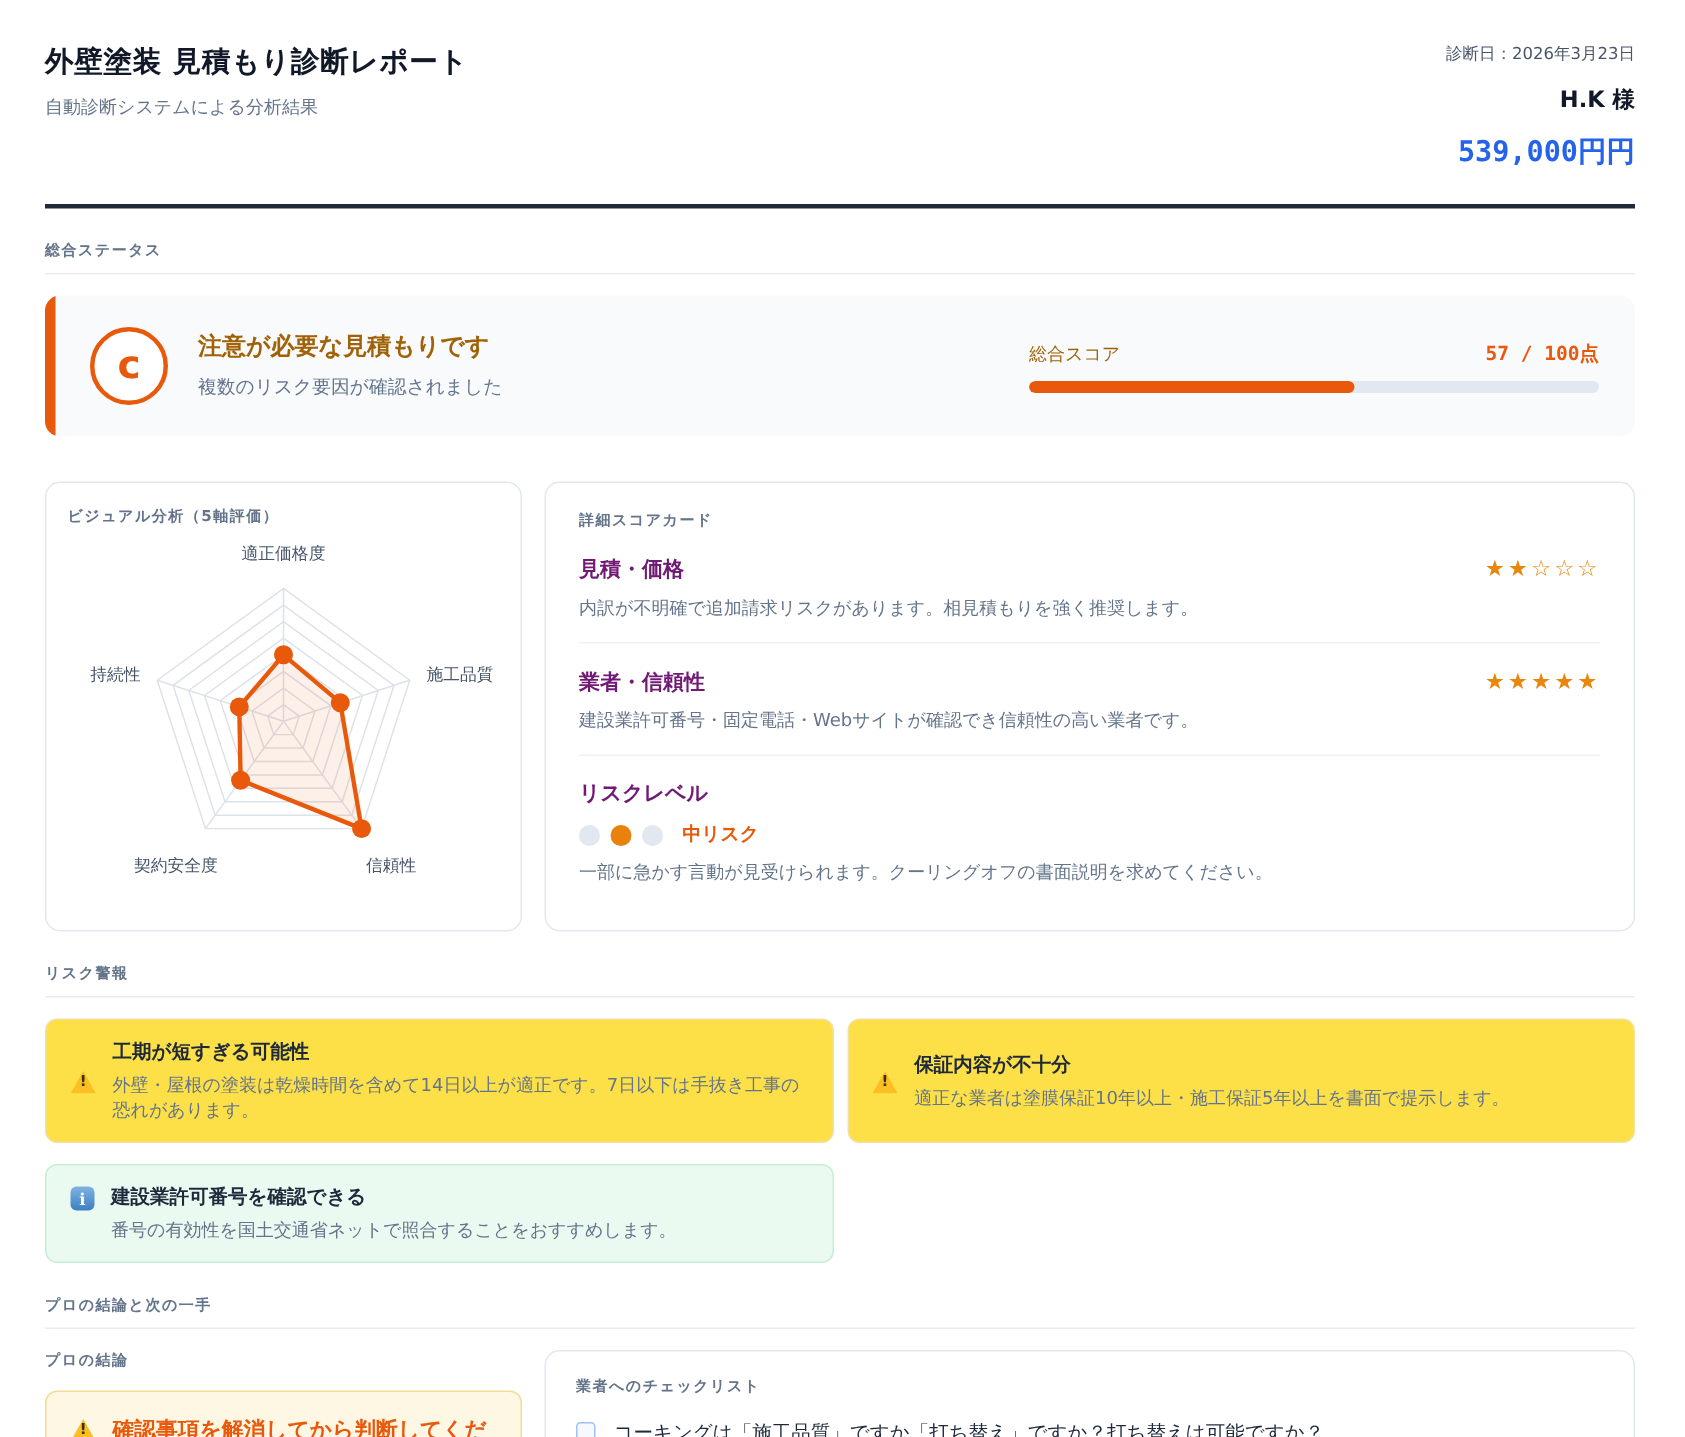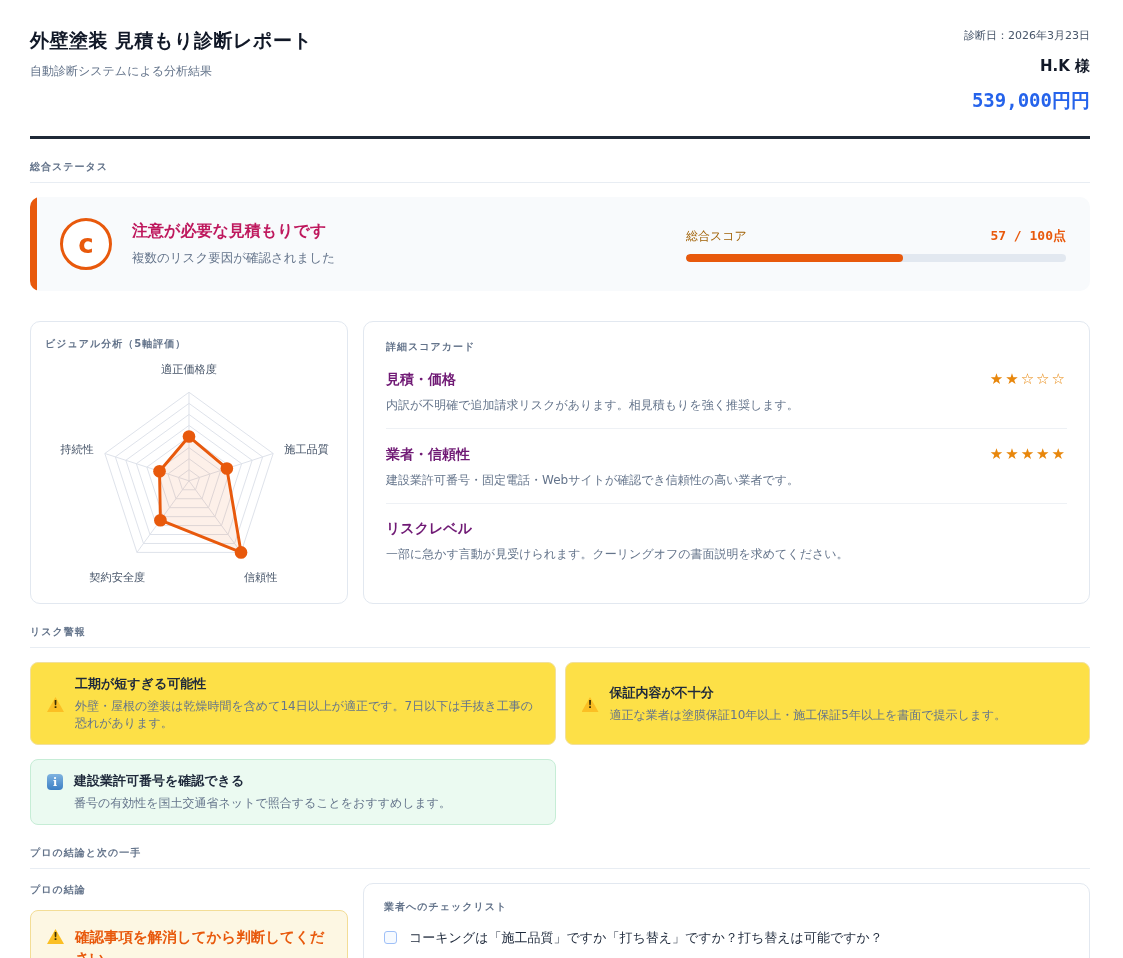--- a/index.html
+++ b/index.html
@@ -34,21 +34,21 @@
     position:relative; background:#f8fafc; border-radius:10px;
     padding:21px 24px 21px 30px; display:flex; align-items:center; overflow:hidden;
   }
   .status-bar { position:absolute; left:0; top:0; bottom:0; width:7px; background:#e8590c; border-radius:4px 0 0 4px; }
   .grade-circle {
     width:52px; height:52px; border-radius:50%; background:#ffffff; border:3px solid #e8590c;
     display:flex; align-items:center; justify-content:center; flex:0 0 auto;
     color:#e8590c; font-size:26px; font-weight:bold; text-transform:lowercase;
   }
   .status-text { margin-left:20px; }
-  .status-title { font-size:16px; font-weight:bold; color:#be185d;font-family:Liberation Serif, serif; }
+  .status-title { font-size:16px; font-weight:bold; color:#a16207;font-family:Liberation Serif, serif; }
   .status-sub { font-size:12.5px; color:#64748b; margin-top:8px; }
   .score-block { margin-left:auto; width:380px; }
   .score-row { display:flex; justify-content:space-between; align-items:baseline; margin-bottom:9px; }
   .score-label { font-size:12px; color:#a16207; }
   .score-value { font-size:13px; font-weight:bold; color:#e8590c;
                  font-family:"DejaVu Sans Mono","Liberation Mono",monospace; }
   .score-track { height:8px; background:#e2e8f0; border-radius:4px; overflow:hidden; }
   .score-fill { height:100%; background:#e8590c; border-radius:4px; }
 
   
@@ -183,20 +183,26 @@
       <div class="sc-item">
         <div class="sc-row">
           <span class="sc-title">業者・信頼性</span>
           <span class="sc-stars">★★★★★</span>
         </div>
         <div class="sc-desc">建設業許可番号・固定電話・Webサイトが確認でき信頼性の高い業者です。</div>
       </div>
 
       <div class="sc-item">
         <div class="sc-title">リスクレベル</div>
+        <div class="risk-dots">
+          <span class="dot"></span>
+          <span class="dot active"></span>
+          <span class="dot"></span>
+          <span class="risk-level-label">中リスク</span>
+        </div>
         <div class="sc-desc">一部に急かす言動が見受けられます。クーリングオフの書面説明を求めてください。</div>
       </div>
     </div>
   </div>
 
   <div class="section-label">リスク警報</div>
   <div class="alerts-grid">
     <div class="alert warning">
       <div class="warn-icon"></div>
       <div class="alert-body">

